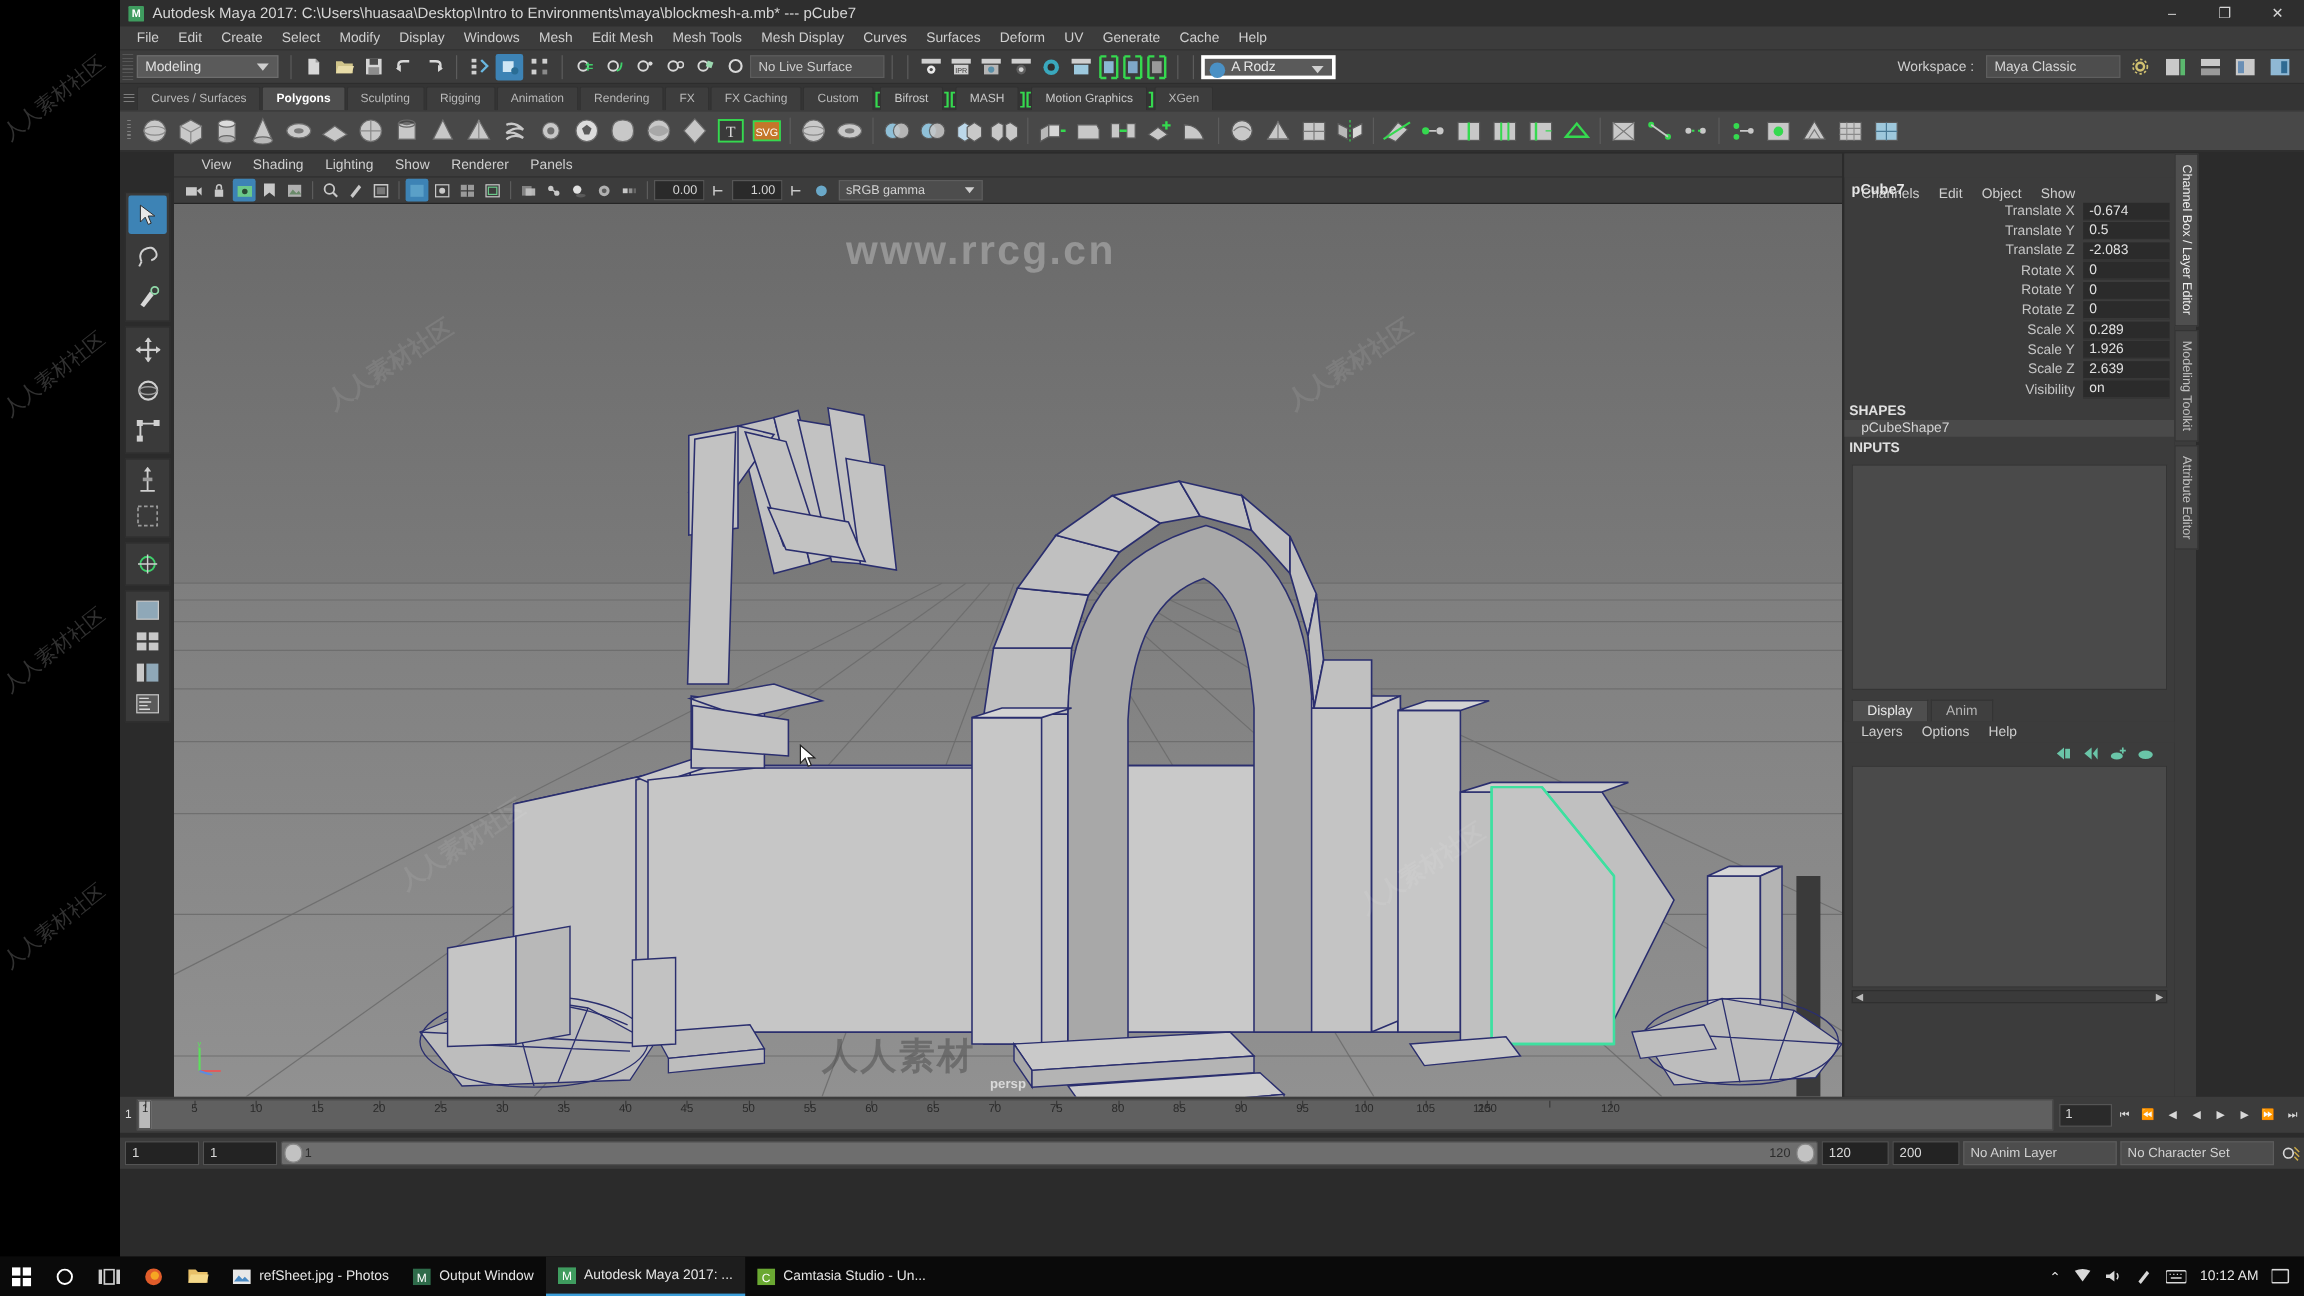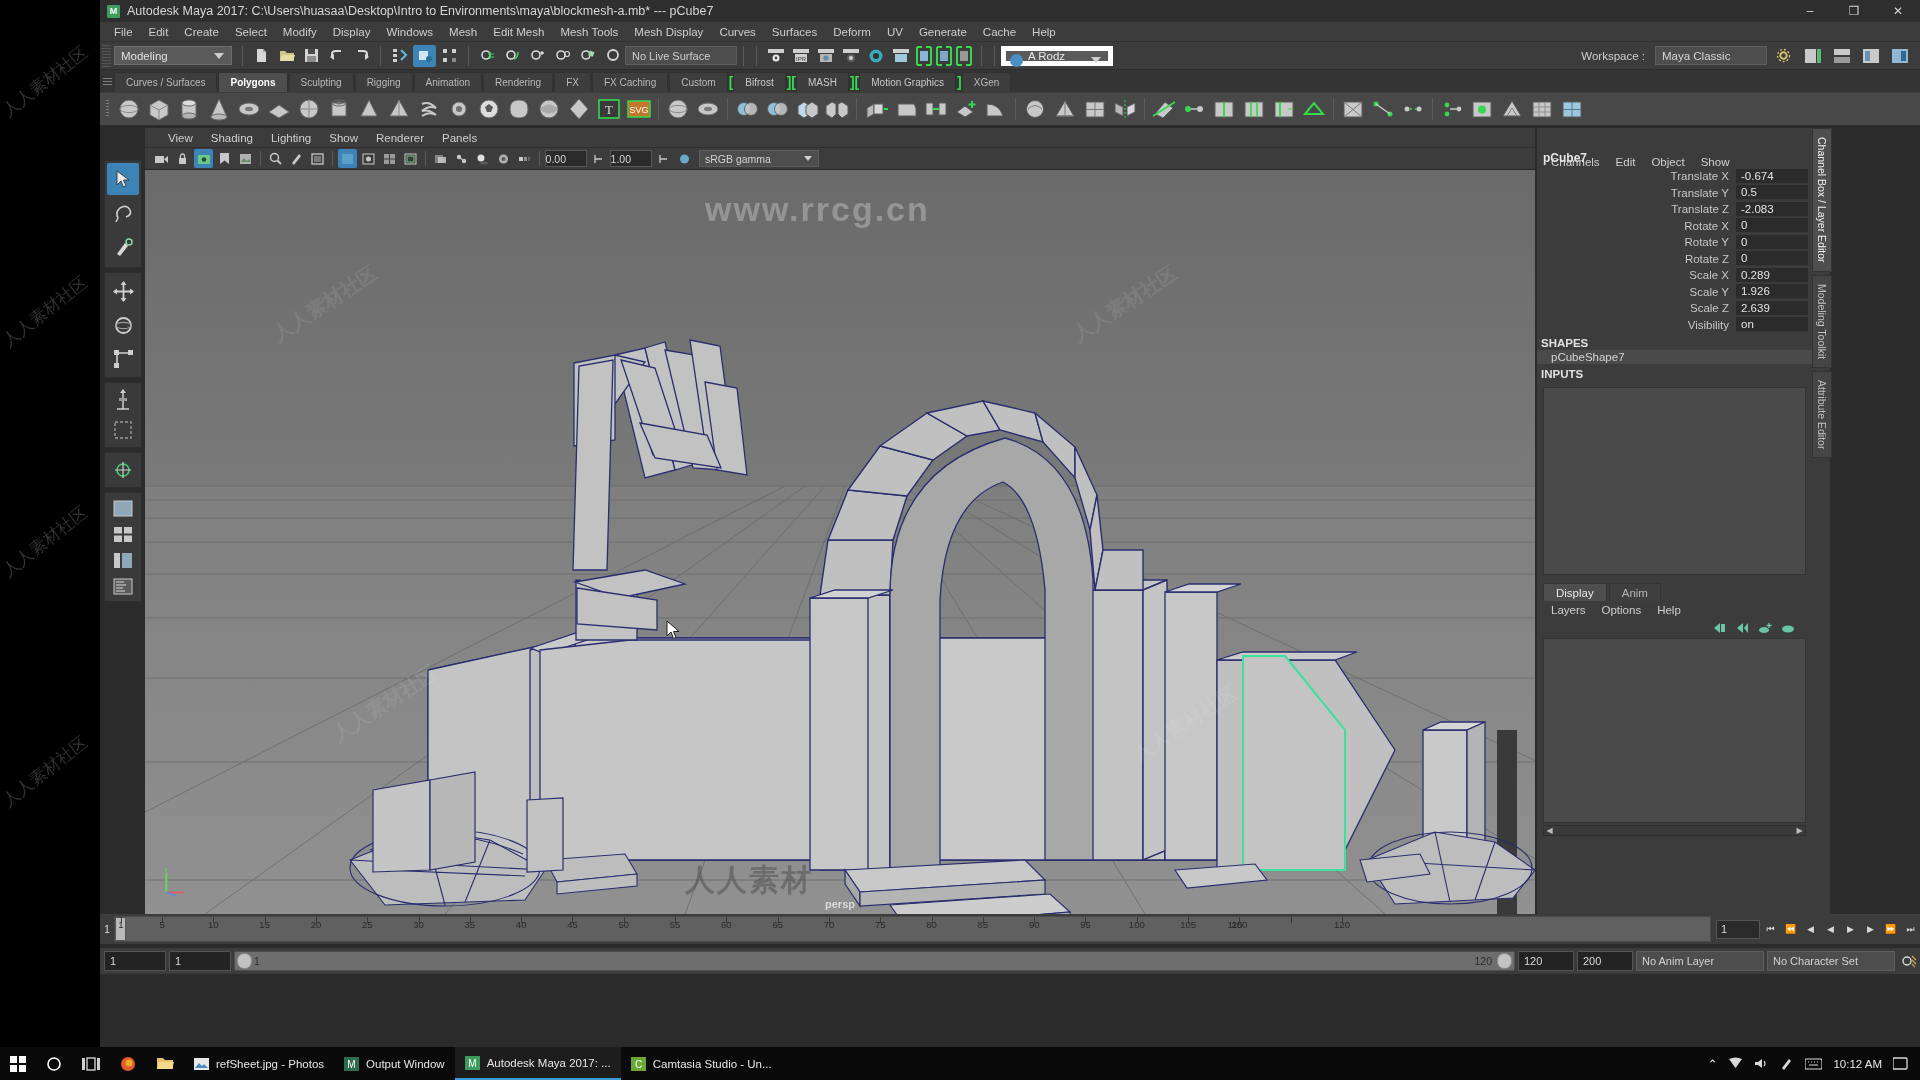--- a/index.html
+++ b/index.html
@@ -32,21 +32,21 @@
             repeating-linear-gradient(to bottom,#6a6a6a 0 1px,transparent 1px 3px); opacity:.55;}
   .mode-select { width:118px; height:19px; background:#5a5a5a; border:1px solid #6d6d6d; color:#e2e2e2; font-size:11.5px;
                  display:flex; align-items:center; padding-left:6px; position:relative; margin-right:4px;}
   .mode-select .caret { position:absolute; right:7px; top:6px; border-left:5px solid transparent; border-right:5px solid transparent;
                         border-top:6px solid #cfcfcf; }
   .sep { width:1px; height:20px; background:#5c5c5c; margin:0 6px; }
   .tbtn { width:23px; height:22px; margin:0 1px; display:flex; align-items:center; justify-content:center; border-radius:2px; }
   .tbtn.on { background:#3d83b5; }
   .live-surface { width:112px; height:19px; background:#4d4d4d; border:1px solid #5d5d5d; color:#cdcdcd; font-size:11px;
                   display:flex; align-items:center; padding-left:6px; }
-  .user-box { width:112px; height:20px; background:#5a5a5a; border:5px solid #ffffff; color:#e6e6e6; font-size:11.5px;
+  .user-box { width:112px; height:20px; background:#5a5a5a; border:3px solid #ffffff; color:#e6e6e6; font-size:11.5px;
               display:flex; align-items:center; padding-left:22px; position:relative; }
   .user-box .caret { position:absolute; right:7px; top:6px; border-left:5px solid transparent; border-right:5px solid transparent;
                      border-top:6px solid #d0d0d0;}
   .user-box .avatar { position:absolute; left:4px; top:3px; width:13px; height:13px; border-radius:50%; background:#4a90c4;}
   .ws-label { font-size:11.5px; color:#cfcfcf; margin-right:6px;}
   .ws-select { width:112px; height:19px; background:#4d4d4d; border:1px solid #5e5e5e; color:#d6d6d6; font-size:11.5px;
                display:flex; align-items:center; padding-left:6px; }
 
   
   .shelftabs { position:absolute; left:100px; top:70px; right:0; height:22px; background:#343434; display:flex; align-items:flex-end;}
@@ -69,21 +69,21 @@
   
   .viewport-wrap { position:absolute; left:145px; top:128px; width:1390px; height:786px; background:#2f2f2f; }
   .vp-menubar { position:absolute; left:0; top:0; width:100%; height:20px; background:#3c3c3c; display:flex; align-items:center;
                 padding-left:14px; border-bottom:1px solid #2e2e2e;}
   .vp-menubar span { padding:0 9px; font-size:11.5px; color:#cfcfcf; line-height:20px;}
   .vp-toolbar { position:absolute; left:0; top:20px; width:100%; height:22px; background:#3c3c3c; display:flex; align-items:center;
                 padding-left:6px; border-bottom:1px solid #252525;}
   .vicon { width:19px; height:19px; margin:0 1px; display:flex; align-items:center; justify-content:center; border-radius:2px;}
   .vicon.on { background:#3d83b5;}
   .vnum { width:42px; height:17px; background:#2a2a2a; border:1px solid #565656; color:#d5d5d5; font-size:10.5px;
-          display:flex; align-items:center; justify-content:flex-end; padding-right:20px; margin:0 1px;}
+          display:flex; align-items:center; justify-content:flex-end; padding-right:5px; margin:0 1px;}
   .vgamma { width:120px; height:17px; background:#4d4d4d; border:1px solid #5d5d5d; color:#d2d2d2; font-size:10.5px;
             display:flex; align-items:center; padding-left:5px; position:relative; margin-left:4px;}
   .vgamma .caret { position:absolute; right:6px; top:5px; border-left:4px solid transparent; border-right:4px solid transparent;
                    border-top:5px solid #cfcfcf;}
 
   .viewport { position:absolute; left:0; top:42px; width:100%; height:744px; overflow:hidden;
               background:linear-gradient(to bottom,#6d6d6d 0%,#757575 40%,#6a6a6a 52%,#878787 52%,#8d8d8d 100%); }
   .vp-label { position:absolute; left:50%; transform:translateX(-50%); bottom:4px; font-size:11px; color:#d9d9d9; font-weight:bold;}
   .axis-gizmo { position:absolute; left:16px; bottom:18px; width:30px; height:30px;}
 

